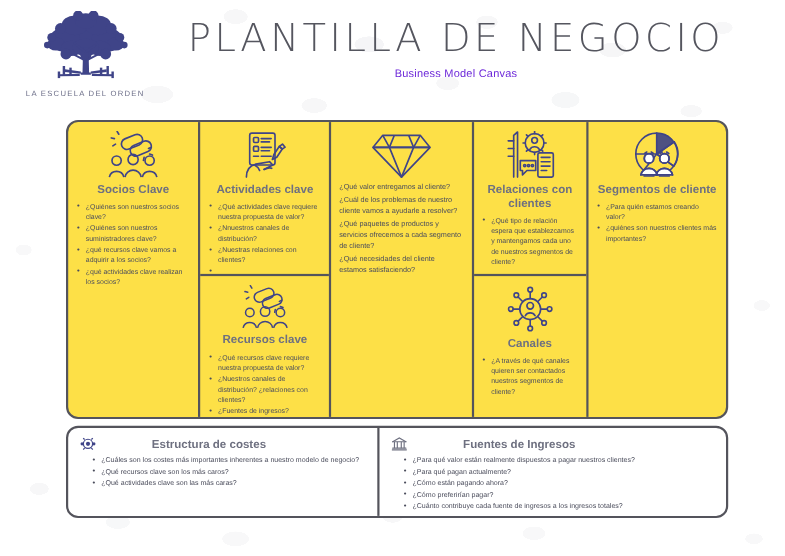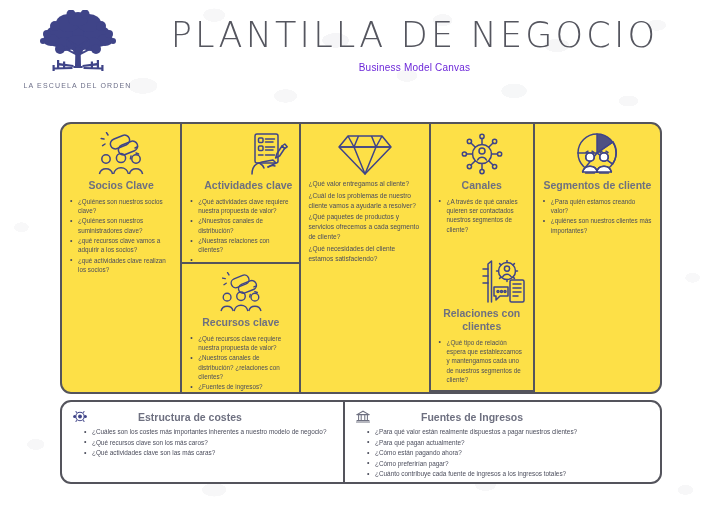--- a/index.html
+++ b/index.html
@@ -41,21 +41,21 @@
       radial-gradient(ellipse 17px 10px at 68% 96%, #f2f2f4 0 60%, transparent 61%),
       radial-gradient(ellipse 19px 11px at 84% 91%, #f1f1f3 0 60%, transparent 61%),
       radial-gradient(ellipse 13px 8px at 96% 97%, #f2f2f4 0 60%, transparent 61%),
       radial-gradient(ellipse 12px 8px at 3% 45%, #f3f3f5 0 60%, transparent 61%),
       radial-gradient(ellipse 12px 8px at 97% 55%, #f3f3f5 0 60%, transparent 61%);
   }
 
   
   .header {
     position: relative;
-    height: 122px;
+    height: 109px;
     display: flex;
     align-items: flex-start;
   }
 
   .logo-block {
     width: 155px;
     padding-top: 10px;
     display: flex;
     flex-direction: column;
     align-items: center;
@@ -123,21 +123,20 @@
   .cell {
     padding: 8px 7px 6px 7px;
     flex: 1;
     display: flex;
     flex-direction: column;
     overflow: hidden;
   }
   .cell.split-top {
     border-bottom: 2px solid #54545c;
     flex: none;
-    align-items: flex-end;
   }
 
   .cell-icon {
     text-align: center;
     margin-bottom: 3px;
     line-height: 0;
   }
   .cell-icon svg { display: inline-block; }
 
   .cell-title {
@@ -387,20 +386,44 @@
         <div class="plain-lines">
           <p>¿Qué valor entregamos al cliente?</p>
           <p>¿Cuál de los problemas de nuestro cliente vamos a ayudarle a resolver?</p>
           <p>¿Qué paquetes de productos y servicios ofrecemos a cada segmento de cliente?</p>
           <p>¿Qué necesidades del cliente estamos satisfaciendo?</p>
         </div>
       </div>
     </div>
 
     <div class="col col-relations">
+      <div class="cell split-top" style="height:140px">
+        <div class="cell-icon">
+          <svg width="46" height="44" viewBox="0 0 46 44" fill="none" stroke="#3f4488" stroke-width="1.5" stroke-linecap="round" stroke-linejoin="round">
+            <path d="M8 42 V4 L11.5 1 L11.5 42"></path>
+            <path d="M8 9 H3 M8 16 H3 M8 23 H3"></path>
+            <circle cx="27" cy="11" r="8.5"></circle>
+            <path d="M27 2.5 V0.5 M27 21.5 V19.5 M18.5 11 H16.5 M37.5 11 H35.5
+                     M21 5 L19.6 3.6 M33 17 L34.4 18.4 M21 17 L19.6 18.4 M33 5 L34.4 3.6"></path>
+            <circle cx="27" cy="8.6" r="2.6"></circle>
+            <path d="M22.6 17 A5 5 0 0 1 31.4 17"></path>
+            <rect x="30" y="20" width="14" height="22" rx="1.5"></rect>
+            <path d="M33 24 H41 M33 28 H41 M33 32 H41 M33 36 H38"></path>
+            <path d="M14 27 H28 V36 H20 L16 40 V36 H14 Z"></path>
+            <circle cx="18" cy="31.5" r="1"></circle>
+              <circle cx="21.5" cy="31.5" r="1"></circle>
+              <circle cx="25" cy="31.5" r="1"></circle>
+          </svg>
+        </div>
+        <div class="cell-title">Relaciones con clientes</div>
+        <ul class="qs">
+          <li>¿Qué tipo de relación espera que establezcamos y mantengamos cada uno de nuestros segmentos de cliente?</li>
+        </ul>
+      </div>
+
       <div class="cell">
         <div class="cell-icon">
           <svg width="48" height="44" viewBox="0 0 48 44" fill="none" stroke="#3f4488" stroke-width="1.5" stroke-linecap="round">
             <circle cx="24" cy="22" r="9.5"></circle>
             <circle cx="24" cy="19" r="3"></circle>
             <path d="M19.6 28 A5 5 0 0 1 28.4 28"></path>
             <path d="M24 12.5 V6.5 M24 31.5 V37.5 M14.5 22 H8.5 M33.5 22 H39.5"></path>
             <path d="M17.3 15.3 L13 11 M30.7 15.3 L35 11 M17.3 28.7 L13 33 M30.7 28.7 L35 33"></path>
             <circle cx="24" cy="4.4" r="2.1"></circle>
               <circle cx="24" cy="39.6" r="2.1"></circle>
@@ -408,44 +431,20 @@
               <circle cx="41.6" cy="22" r="2.1"></circle>
             <circle cx="11.4" cy="9.4" r="2.1"></circle>
               <circle cx="36.6" cy="9.4" r="2.1"></circle>
             <circle cx="11.4" cy="34.6" r="2.1"></circle>
               <circle cx="36.6" cy="34.6" r="2.1"></circle>
           </svg>
         </div>
         <div class="cell-title">Canales</div>
         <ul class="qs">
           <li>¿A través de qué canales quieren ser contactados nuestros segmentos de cliente?</li>
-        </ul>
-      </div>
-
-      <div class="cell split-top" style="height:140px">
-        <div class="cell-icon">
-          <svg width="46" height="44" viewBox="0 0 46 44" fill="none" stroke="#3f4488" stroke-width="1.5" stroke-linecap="round" stroke-linejoin="round">
-            <path d="M8 42 V4 L11.5 1 L11.5 42"></path>
-            <path d="M8 9 H3 M8 16 H3 M8 23 H3"></path>
-            <circle cx="27" cy="11" r="8.5"></circle>
-            <path d="M27 2.5 V0.5 M27 21.5 V19.5 M18.5 11 H16.5 M37.5 11 H35.5
-                     M21 5 L19.6 3.6 M33 17 L34.4 18.4 M21 17 L19.6 18.4 M33 5 L34.4 3.6"></path>
-            <circle cx="27" cy="8.6" r="2.6"></circle>
-            <path d="M22.6 17 A5 5 0 0 1 31.4 17"></path>
-            <rect x="30" y="20" width="14" height="22" rx="1.5"></rect>
-            <path d="M33 24 H41 M33 28 H41 M33 32 H41 M33 36 H38"></path>
-            <path d="M14 27 H28 V36 H20 L16 40 V36 H14 Z"></path>
-            <circle cx="18" cy="31.5" r="1"></circle>
-              <circle cx="21.5" cy="31.5" r="1"></circle>
-              <circle cx="25" cy="31.5" r="1"></circle>
-          </svg>
-        </div>
-        <div class="cell-title">Relaciones con clientes</div>
-        <ul class="qs">
-          <li>¿Qué tipo de relación espera que establezcamos y mantengamos cada uno de nuestros segmentos de cliente?</li>
         </ul>
       </div>
     </div>
 
     <div class="col col-segments">
       <div class="cell">
         <div class="cell-icon">
           <svg width="52" height="44" viewBox="0 0 52 44" fill="none" stroke="#3f4488" stroke-width="1.5" stroke-linecap="round" stroke-linejoin="round">
             <circle cx="26" cy="21" r="19"></circle>
             <path d="M26 2 V21 M7 21 H26 M26 21 L42 10 M26 21 L41.5 32 M26 21 L14 36"></path>

